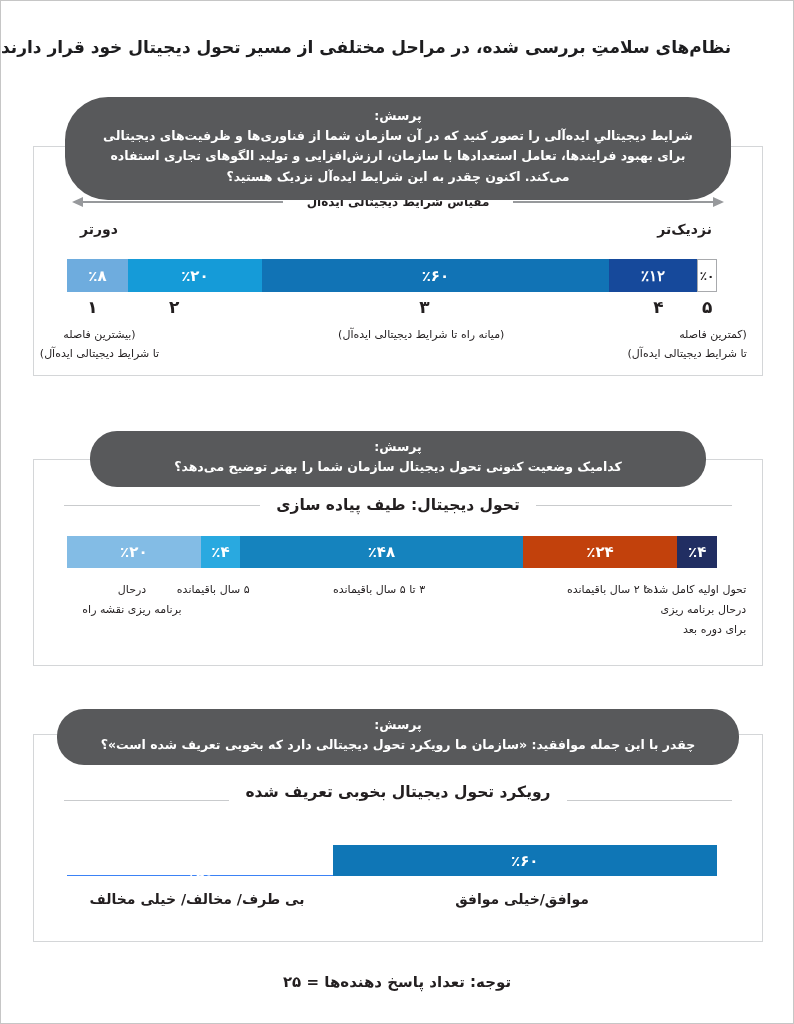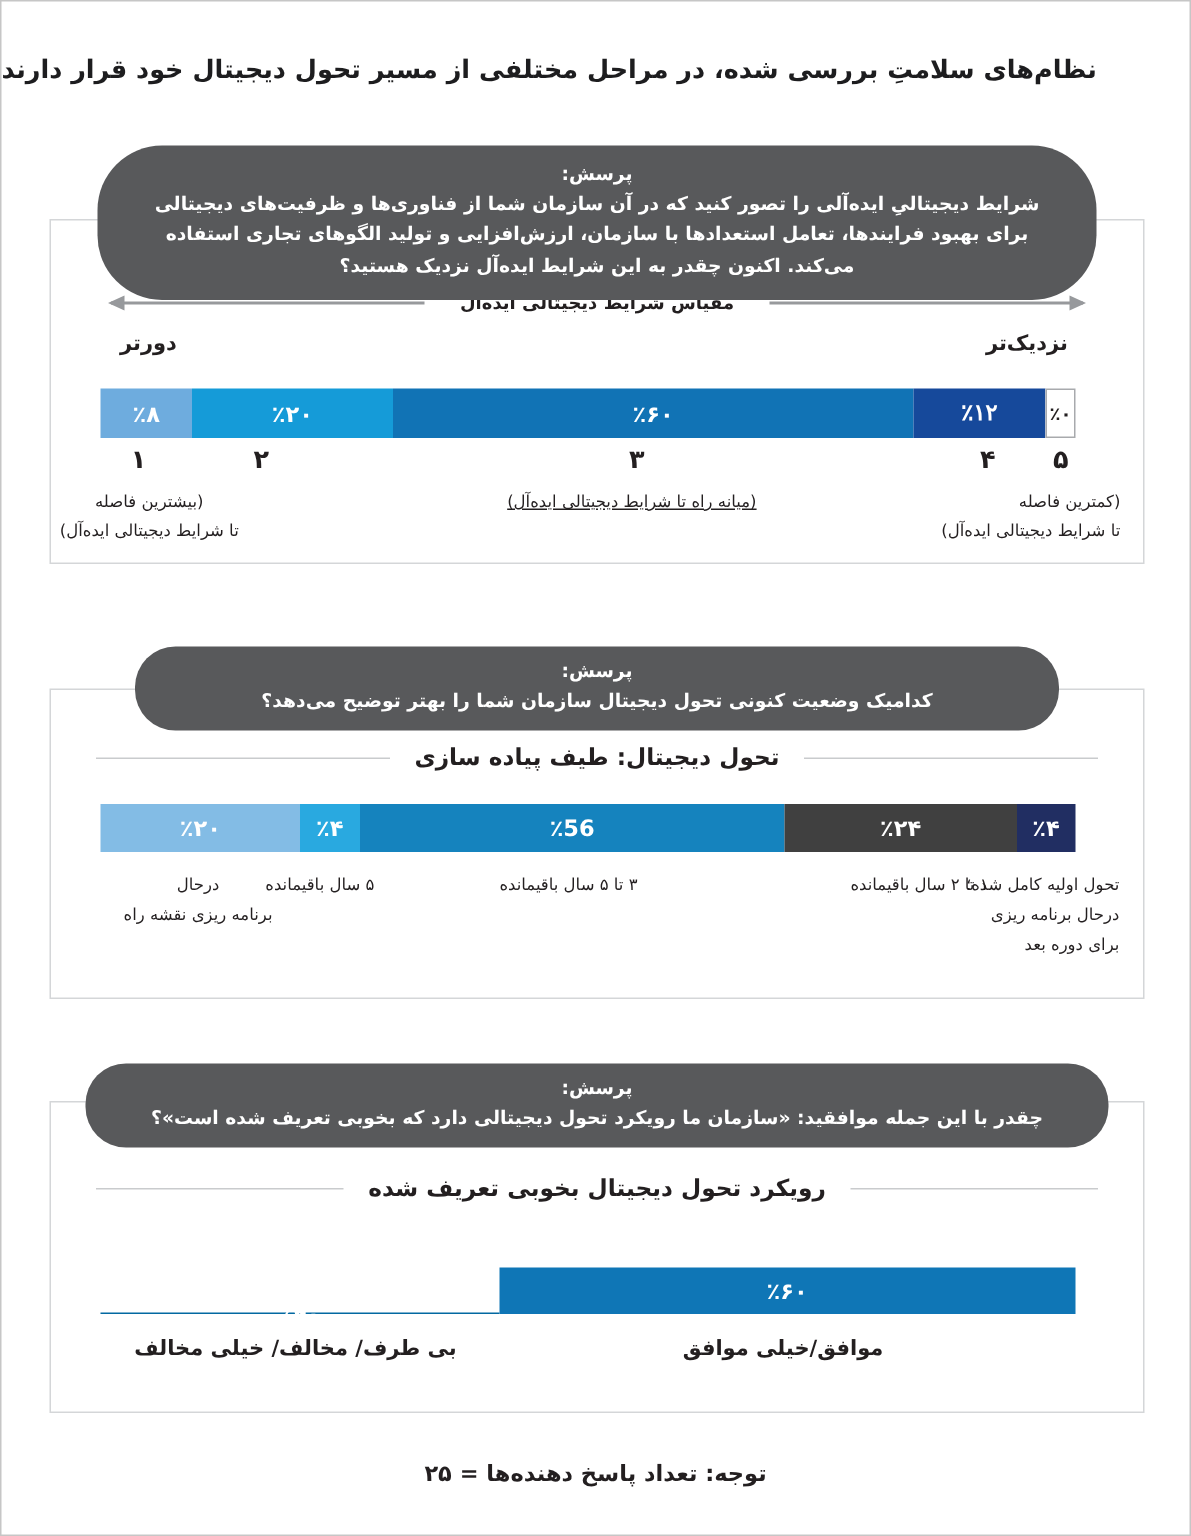--- a/index.html
+++ b/index.html
@@ -59,28 +59,28 @@
   .ticks { top:150px; height:24px; }
   .tick { position:absolute; transform:translateX(-50%); font-size:17px; font-weight:bold; direction:rtl; }
   .tick-1 { left:3.9%; } .tick-2 { left:16.5%; } .tick-3 { left:55%; }
   .tick-4 { left:91%; } .tick-5 { left:98.5%; }
 
   .bar-notes { top:178px; }
   .note { position:absolute; font-size:11px; line-height:1.75; color:#231F20;
           text-align:center; transform:translateX(-50%); white-space:nowrap; direction:rtl; }
   .note span { display:block; }
   .note-far { left:5%; }
-  .note-mid { left:54.5%;text-decoration:underline; }
+  .note-mid { left:54.5%; }
   .note-near { left:104.6%; transform:translateX(-100%); text-align:right; }
 
   
   .chart-title-row { position:absolute; left:30px; right:30px;
                      display:flex; align-items:center; gap:16px; }
   .panel-2 .chart-title-row { top:36px; }
-  .panel-3 .chart-title-row { top:48px; }
+  .panel-3 .chart-title-row { top:48px;align-items:flex-end; }
   .rule { flex:1; height:1px; background:#C9CBCD; }
   .chart-title { font-size:15.5px; font-weight:bold; white-space:nowrap; }
 
   
   .bar-cats { top:120px; }
   .cat { position:absolute; transform:translateX(-50%); text-align:center;
          font-size:11px; line-height:1.8; white-space:nowrap; direction:rtl; }
   .cat span { display:block; }
   .cat-roadmap { left:10%; }
   .cat-five { left:22.5%; }
@@ -176,23 +176,23 @@
     </div>
 
     <div class="bar bar-2">
         <div class="seg" style="background: rgb(131, 188, 229); flex-grow: 20;">
           <span class="seg-label" style="color: rgb(255, 255, 255);">٪۲۰</span>
         </div>
         <div class="seg" style="background: rgb(41, 169, 224); flex-grow: 4;">
           <span class="seg-label" style="color: rgb(255, 255, 255);">٪۴</span>
         </div>
         <div class="seg" style="background: rgb(21, 131, 190); flex-grow: 48;">
-          <span class="seg-label" style="color: rgb(255, 255, 255);">٪56</span>
-        </div>
-        <div class="seg" style="background: #404040; flex-grow: 24;">
+          <span class="seg-label" style="color: rgb(255, 255, 255);">٪۴۸</span>
+        </div>
+        <div class="seg" style="background: #c2410c; flex-grow: 24;">
           <span class="seg-label" style="color: rgb(255, 255, 255);">٪۲۴</span>
         </div>
         <div class="seg" style="background: rgb(33, 46, 98); flex-grow: 4;">
           <span class="seg-label" style="color: rgb(255, 255, 255);">٪۴</span>
         </div>
       </div>
 
     <div class="bar-cats">
       <div class="cat cat-roadmap">
         <span>درحال</span>
@@ -221,21 +221,21 @@
       <div class="bubble-text">چقدر با این جمله موافقید: «سازمان ما رویکرد تحول دیجیتالی دارد که بخوبی تعریف شده است»؟</div>
     </div>
 
     <div class="chart-title-row">
       <span class="rule"></span>
       <h2 class="chart-title">رویکرد تحول دیجیتال بخوبی تعریف شده</h2>
       <span class="rule"></span>
     </div>
 
     <div class="bar bar-3">
-        <div class="seg" style="background: #0369a1; flex-grow: 40; margin-top: 30px;">
+        <div class="seg" style="background: #3b82f6; flex-grow: 40; margin-top: 30px;">
           <span class="seg-label" style="color: rgb(255, 255, 255);">٪۴۰</span>
         </div>
         <div class="seg" style="background: rgb(15, 118, 182); flex-grow: 60;">
           <span class="seg-label" style="color: rgb(255, 255, 255);">٪۶۰</span>
         </div>
       </div>
 
     <div class="bar-cats agree-labels">
       <span class="agree-label agree-label-no">بی طرف/ مخالف/ خیلی مخالف</span>
       <span class="agree-label agree-label-yes">موافق/خیلی موافق</span>

